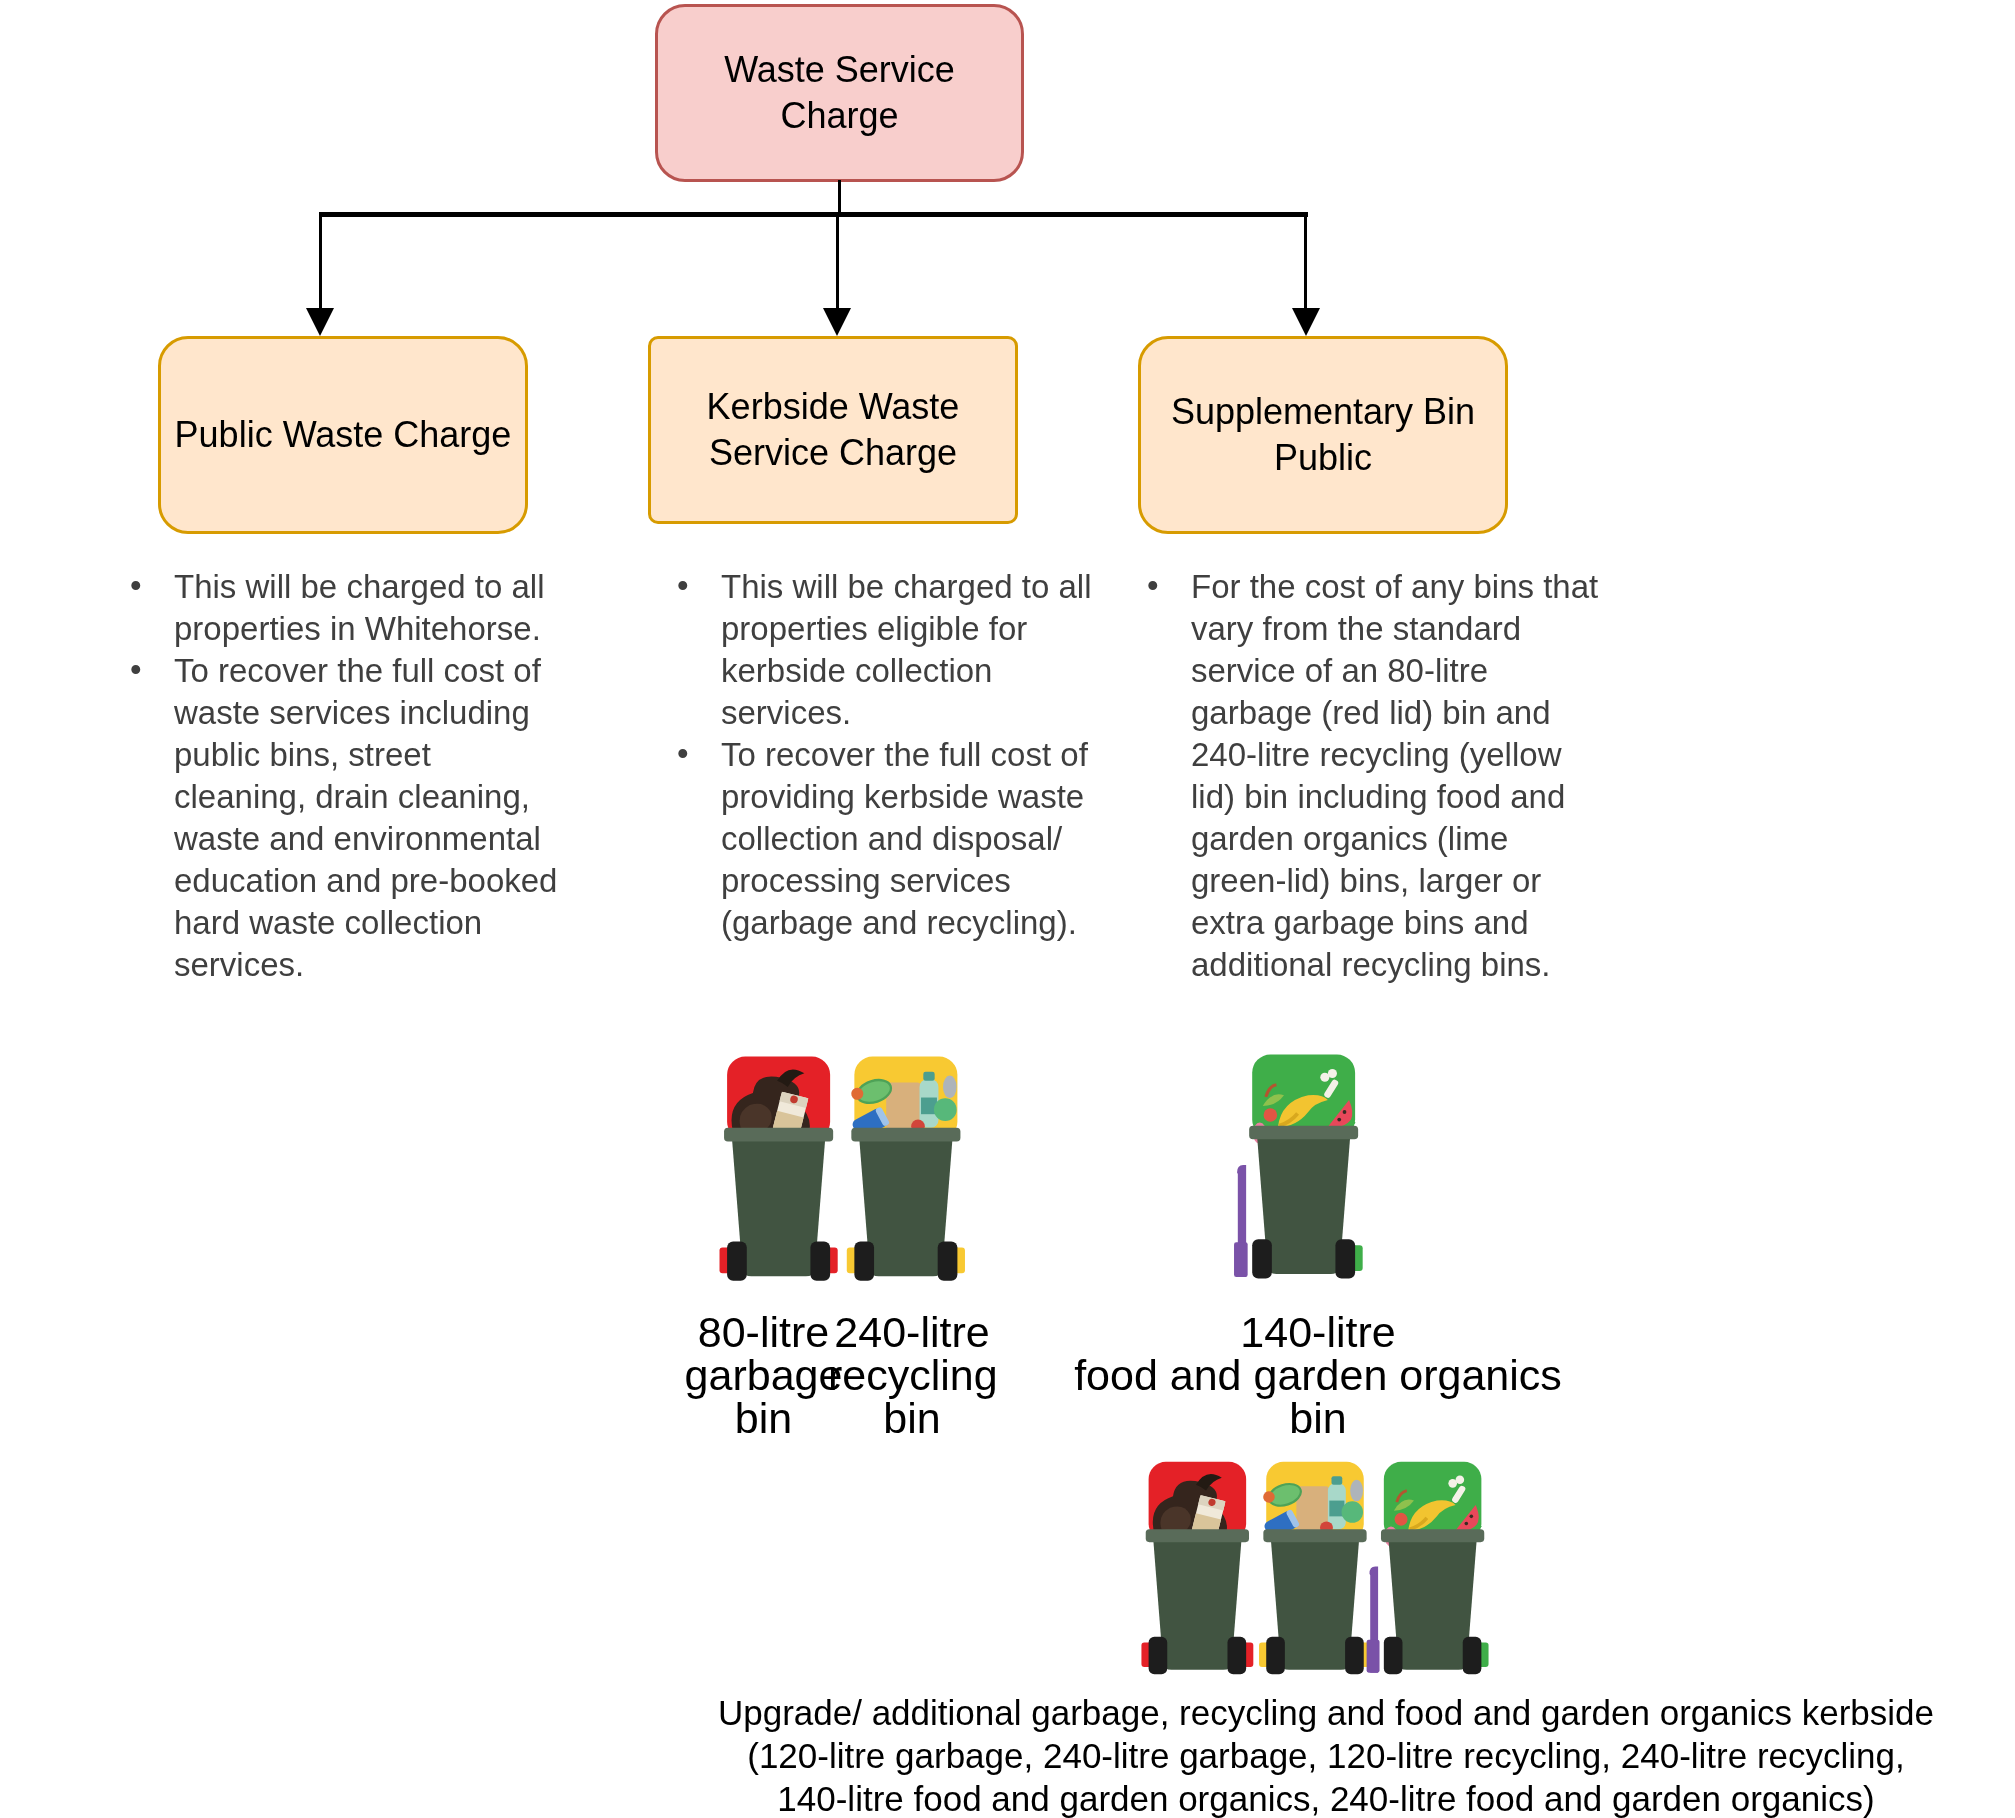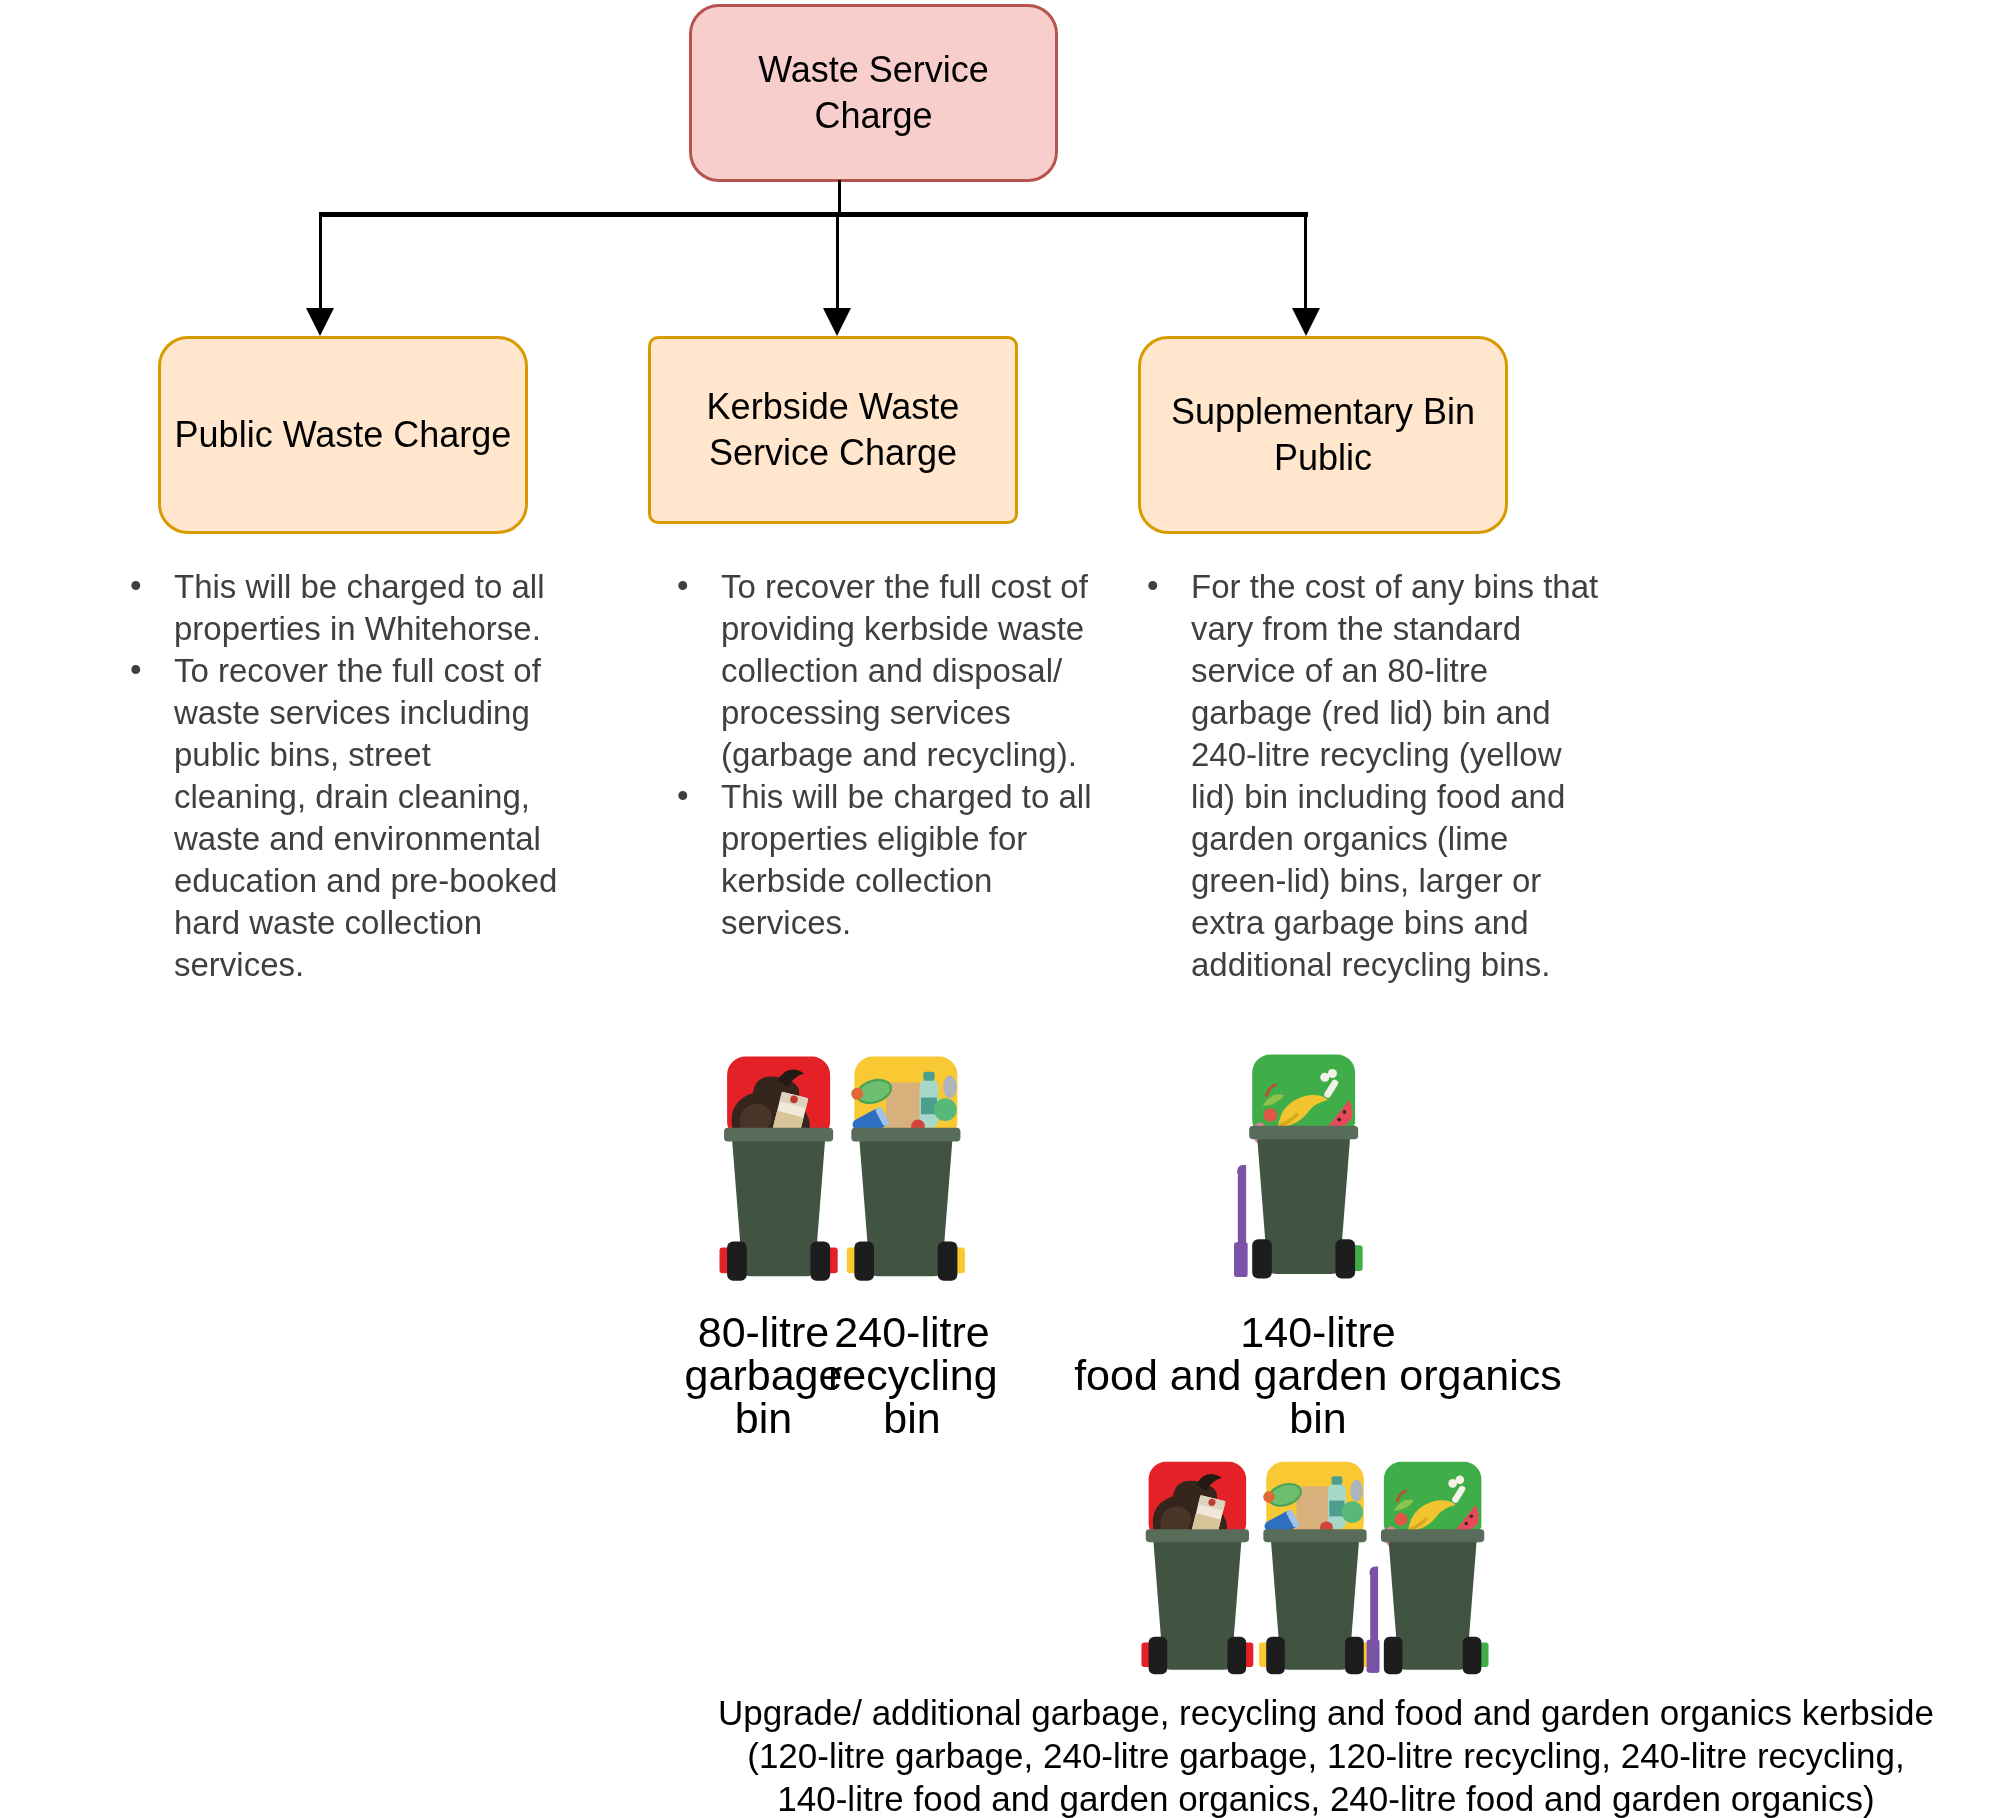--- a/index.html
+++ b/index.html
@@ -22,21 +22,20 @@
     align-items: center;
     justify-content: center;
     text-align: center;
     font-size: 36px;
     line-height: 1.28;
     color: #000;
   }
   .node.root {
     background: var(--root-fill, #f8cecc);
     border: 3.8px solid var(--root-border, #b85450);
-    margin-left: 34px;
   }
   .node.branch {
     background: var(--branch-fill, #ffe6cc);
     border: 3.8px solid var(--branch-border, #d79b00);
   }
   .node .lbl { display: inline-block; }
   .lbl-root { max-width: 303px; }
   .lbl-kerbside { max-width: 318px; }
   .lbl-supp { max-width: 333px; }
   .lbl-public { white-space: nowrap; }
@@ -189,22 +188,22 @@
   </div>
 
   <div class="bullets" style="left:74px; top:566px; width:494px;">
     <ul>
       <li>This will be charged to all properties in Whitehorse.</li>
       <li>To recover the full cost of waste services including public bins, street cleaning, drain cleaning, waste and environmental education and pre-booked hard waste collection services.</li>
     </ul>
   </div>
   <div class="bullets" style="left:621px; top:566px; width:494px;">
     <ul>
+      <li>This will be charged to all properties eligible for kerbside collection services.</li>
       <li>To recover the full cost of providing kerbside waste collection and disposal/ processing services (garbage and recycling).</li>
-      <li>This will be charged to all properties eligible for kerbside collection services.</li>
     </ul>
   </div>
   <div class="bullets" style="left:1091px; top:566px; width:509px;">
     <ul>
       <li>For the cost of any bins that vary from the standard service of an 80-litre garbage (red lid) bin and 240-litre recycling (yellow lid) bin including food and garden organics (lime green-lid) bins, larger or extra garbage bins and additional recycling bins.</li>
     </ul>
   </div>
 
   <svg class="abs" style="left:718px; top:1055px;" width="250" height="229" viewBox="0 0 330 302">
     <use href="#sym-bin-garbage" x="0" y="0" width="160" height="300"></use>

